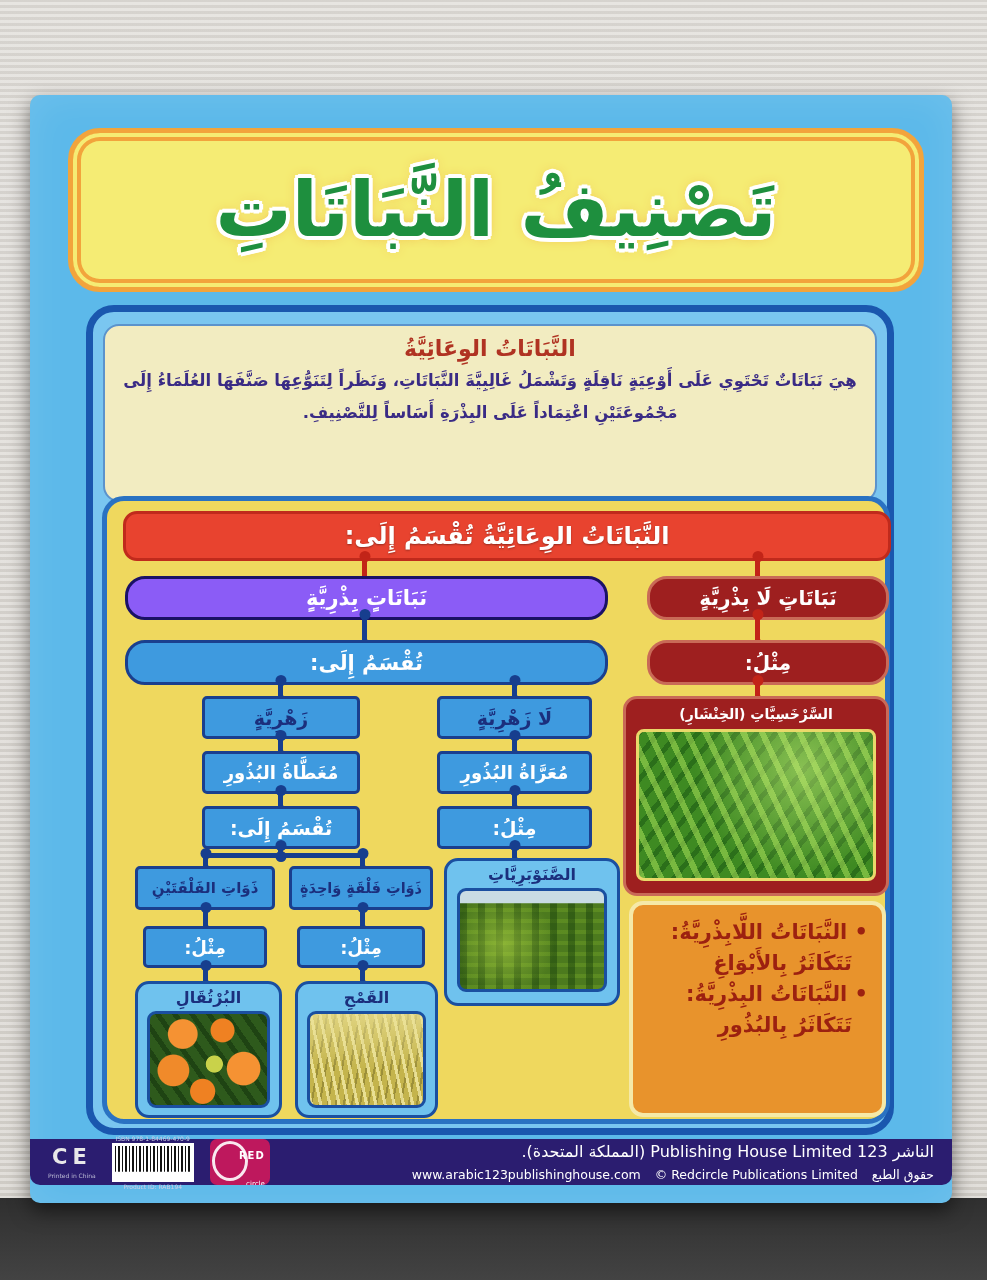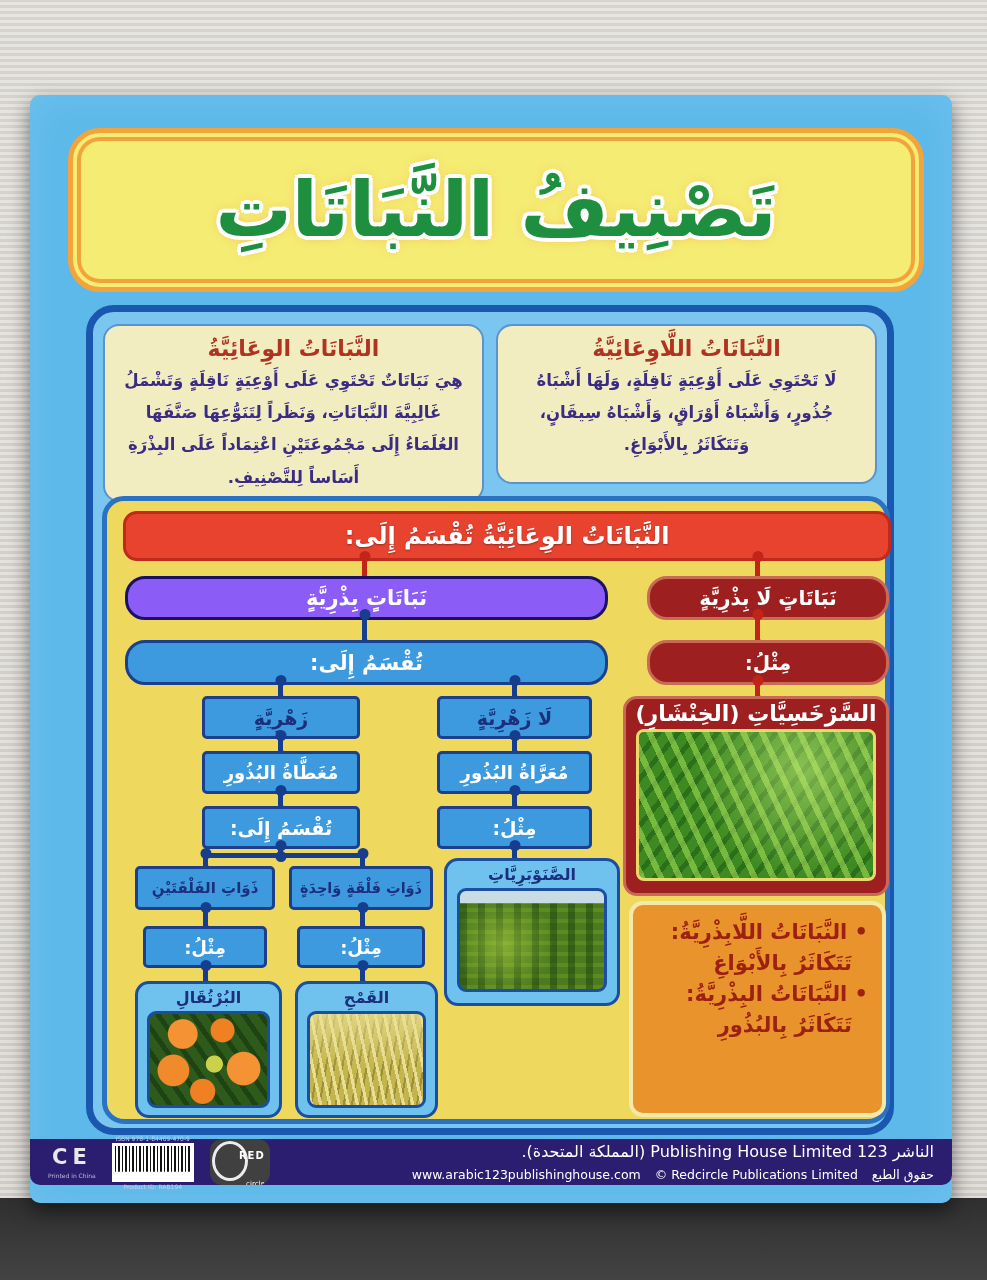--- a/index.html
+++ b/index.html
@@ -90,21 +90,21 @@
   .n-egnaked{left:330px;top:305px;width:155px;height:43px;font-size:19px;}
   .n-dicots{left:28px;top:365px;width:140px;height:44px;font-size:15px;}
   .n-monocots{left:182px;top:365px;width:144px;height:44px;font-size:14.5px;}
   .n-egdicots{left:36px;top:425px;width:124px;height:42px;}
   .n-egmono{left:190px;top:425px;width:128px;height:42px;}
   
   .fernbox{
     position:absolute;left:516px;top:195px;width:266px;height:200px;
     background:#9e1f1f;border:3px solid #c96a57;border-radius:14px;box-sizing:border-box;
   }
-  .fern-title{color:#fff;font-weight:bold;font-size:22px;text-align:center;height:30px;line-height:30px;direction:rtl;}
+  .fern-title{color:#fff;font-weight:bold;font-size:14px;text-align:center;height:30px;line-height:30px;direction:rtl;}
   .fern-photo{
     margin:0 10px;height:152px;border:3px solid #e9d96a;border-radius:8px;box-sizing:border-box;
     background-color:#3e8a22;
     background-image:
       radial-gradient(circle at 70% 25%, rgba(210,245,130,.5), transparent 55%),
       repeating-linear-gradient(65deg, rgba(168,224,88,.55) 0 6px, transparent 6px 17px),
       repeating-linear-gradient(-50deg, rgba(24,84,18,.5) 0 5px, transparent 5px 15px);
   }
   
   .photo-card{
@@ -173,21 +173,21 @@
   .barcode-wrap{display:flex;flex-direction:column;align-items:center;}
   .isbn{font-size:6px;color:#cfcfe6;margin-bottom:1px;}
   .barcode{
     width:76px;height:33px;background:#fff;
     background-image:repeating-linear-gradient(90deg,#111 0 1px,transparent 1px 3px,#111 3px 5px,transparent 5px 7px);
     background-size:100% 78%;background-repeat:no-repeat;background-position:center top;
     border:3px solid #fff;box-sizing:content-box;
   }
   .pid{font-size:6px;color:#cfcfe6;margin-top:1px;}
   .logo{
-    position:relative;width:60px;height:46px;background:#404040;border-radius:12px;overflow:hidden;
+    position:relative;width:60px;height:46px;background:#be185d;border-radius:7px;overflow:hidden;
     flex:0 0 auto;
   }
   .logo::before{
     content:"";position:absolute;left:2px;top:2px;width:36px;height:40px;border:3px solid #fff;
     border-radius:50%;opacity:.9;box-sizing:border-box;
   }
   .logo-text{position:absolute;right:5px;top:12px;text-align:right;color:#fff;line-height:1;}
   .logo-line1{font-size:10px;font-weight:bold;letter-spacing:1px;}
   .logo-line2{font-size:7px;margin-top:20px;}
   .pub-block{margin-left:auto;text-align:right;color:#fff;direction:rtl;line-height:1.6;}
@@ -202,24 +202,20 @@
 
 <div class="poster">
 
   <div class="title-banner">
     <div class="title-text">تَصْنِيفُ النَّبَاتَاتِ</div>
   </div>
 
   <div class="big-panel">
 
     <div class="intro-row">
-      <div class="intro-box nonvascular">
-        <div class="intro-title">النَّبَاتَاتُ اللَّاوِعَائِيَّةُ</div>
-        <div class="intro-body">لَا تَحْتَوِي عَلَى أَوْعِيَةٍ نَاقِلَةٍ، وَلَهَا أَشْبَاهُ جُذُورٍ، وَأَشْبَاهُ أَوْرَاقٍ، وَأَشْبَاهُ سِيقَانٍ، وَتَتَكَاثَرُ بِالأَبْوَاغِ.</div>
-      </div>
       <div class="intro-box vascular">
         <div class="intro-title">النَّبَاتَاتُ الوِعَائِيَّةُ</div>
         <div class="intro-body">هِيَ نَبَاتَاتٌ تَحْتَوِي عَلَى أَوْعِيَةٍ نَاقِلَةٍ وَتَشْمَلُ غَالِبِيَّةَ النَّبَاتَاتِ، وَنَظَراً لِتَنَوُّعِهَا صَنَّفَهَا العُلَمَاءُ إِلَى مَجْمُوعَتَيْنِ اعْتِمَاداً عَلَى البِذْرَةِ أَسَاساً لِلتَّصْنِيفِ.</div>
       </div>
     </div>
 
     <div class="flow-panel">
 
       <div class="fnode header-bar">النَّبَاتَاتُ الوِعَائِيَّةُ تُقْسَمُ إِلَى:</div>
 

